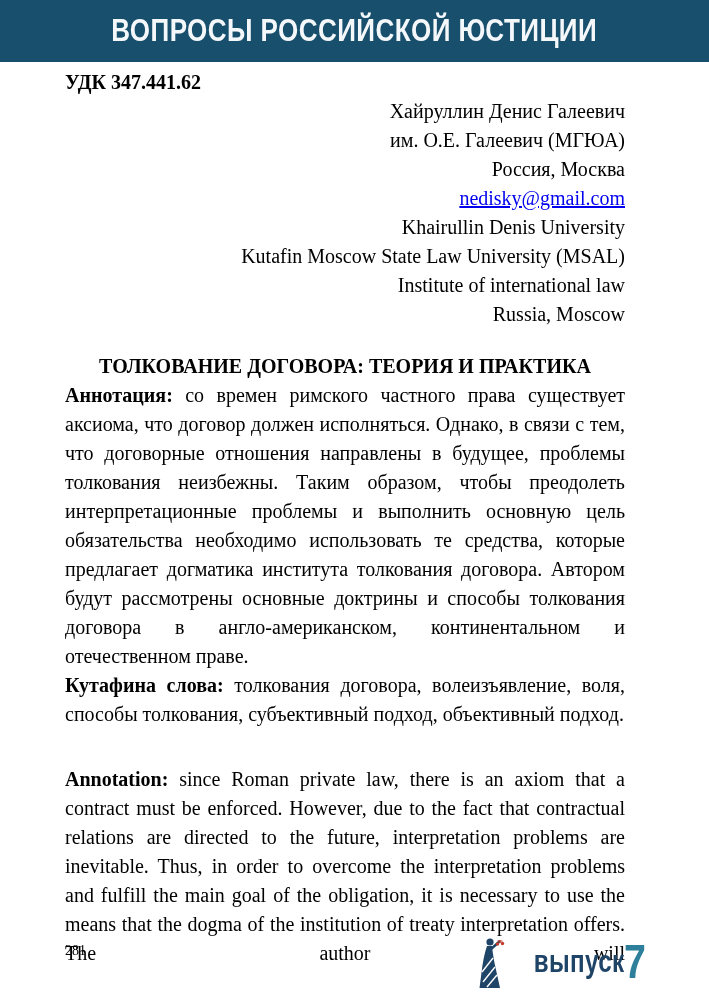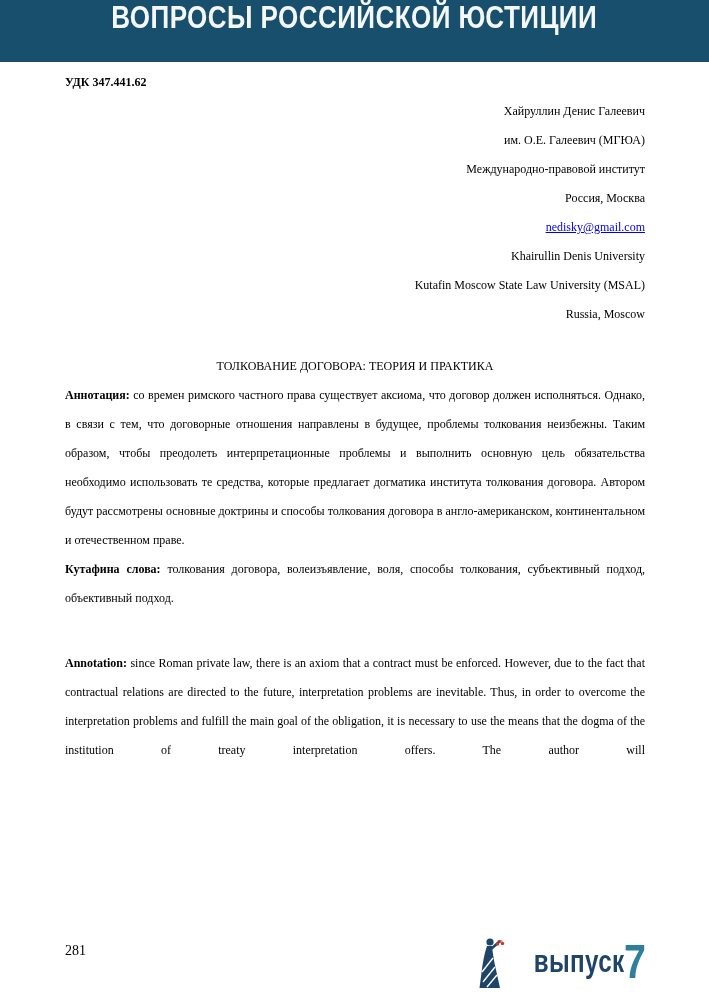--- a/index.html
+++ b/index.html
@@ -12,47 +12,47 @@
     overflow: hidden;
     font-family: "Liberation Serif", serif;
     color: #000000;
   }
   
   .masthead {
     width: 709px;
     height: 62px;
     background: #174F6D;
     display: flex;
-    align-items: flex-start;
+    align-items: center;
     justify-content: center;
   }
   .masthead-title {
     font-family: "Liberation Sans", sans-serif;
     font-weight: bold;
     font-size: 31px;
     color: #F5F8FA;
     white-space: nowrap;
     transform: scaleX(0.84);
     letter-spacing: 0.5px;
   }
   
   .content {
-    padding: 6px 64px 0 65px;
-    font-size: 12px;
+    padding: 6px 84px 0 65px;
+    font-size: 20px;
     line-height: 29px;
   }
   .udc { font-weight: bold; }
   .author-block { text-align: right; }
   .author-line { white-space: nowrap; text-align: right; }
   .email-line a {
     color: #0000EE;
   }
   .article-title {
     text-align: center;
-    font-weight: normal;
+    font-weight: bold;
     margin-top: 23px;
   }
   .para { text-align: justify; }
   .para-label { font-weight: bold; }
   .para-justify-last { text-align-last: justify; margin-top: 36px; }
   .article-title-en { margin-top: 25px; }
   
   .page-number {
     position: absolute;
     left: 65px;
@@ -99,27 +99,27 @@
     <span class="masthead-title">ВОПРОСЫ РОССИЙСКОЙ ЮСТИЦИИ</span>
   </header>
 
   <main class="content">
 
     <p class="udc">УДК 347.441.62</p>
 
     <div class="author-block">
       <div class="author-line">Хайруллин Денис Галеевич</div>
       <div class="author-line">им. О.Е. Галеевич (МГЮА)</div>
-      <div class="author-line">Международно-правовой институт</div>
       <div class="author-line">Россия, Москва</div>
       <div class="author-line email-line">
         <a href="#">nedisky@gmail.com</a>
       </div>
       <div class="author-line">Khairullin Denis University</div>
       <div class="author-line">Kutafin Moscow State Law University (MSAL)</div>
+      <div class="author-line">Institute of international law</div>
       <div class="author-line">Russia, Moscow</div>
     </div>
 
     <p class="article-title">ТОЛКОВАНИЕ ДОГОВОРА: ТЕОРИЯ И ПРАКТИКА</p>
 
     <p class="para"><span class="para-label">Аннотация:</span> <span>со времен римского частного права существует аксиома, что договор должен исполняться. Однако, в связи с тем, что договорные отношения направлены в будущее, проблемы толкования неизбежны. Таким образом, чтобы преодолеть интерпретационные проблемы и выполнить основную цель обязательства необходимо использовать те средства, которые предлагает догматика института толкования договора. Автором будут рассмотрены основные доктрины и способы толкования договора в англо-американском, континентальном и отечественном праве.</span></p>
 
     <p class="para"><span class="para-label">Кутафина слова:</span> <span>толкования договора, волеизъявление, воля, способы толкования, субъективный подход, объективный подход.</span></p>
 
 

